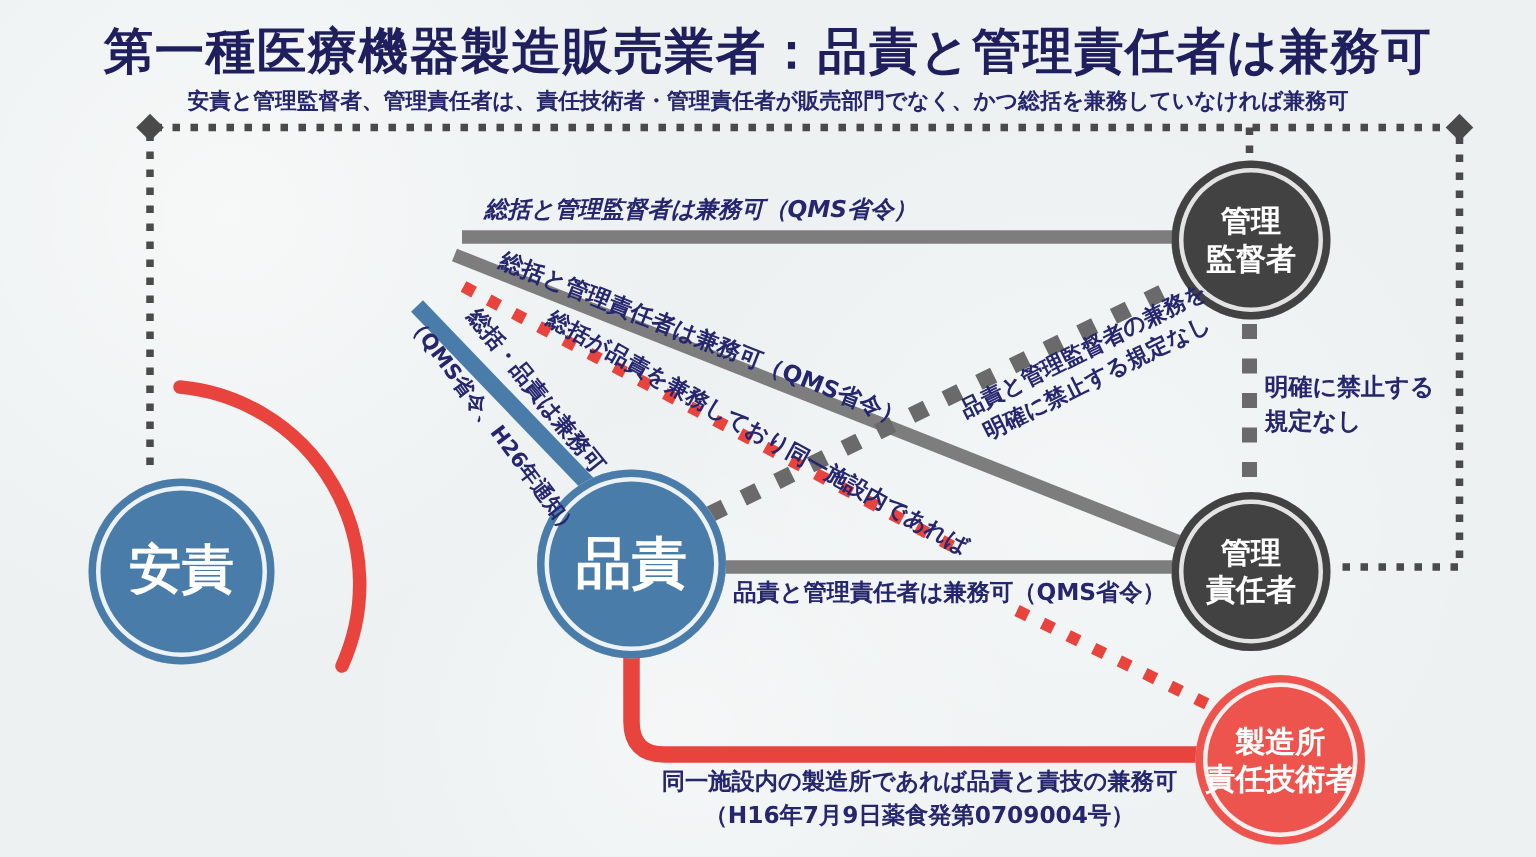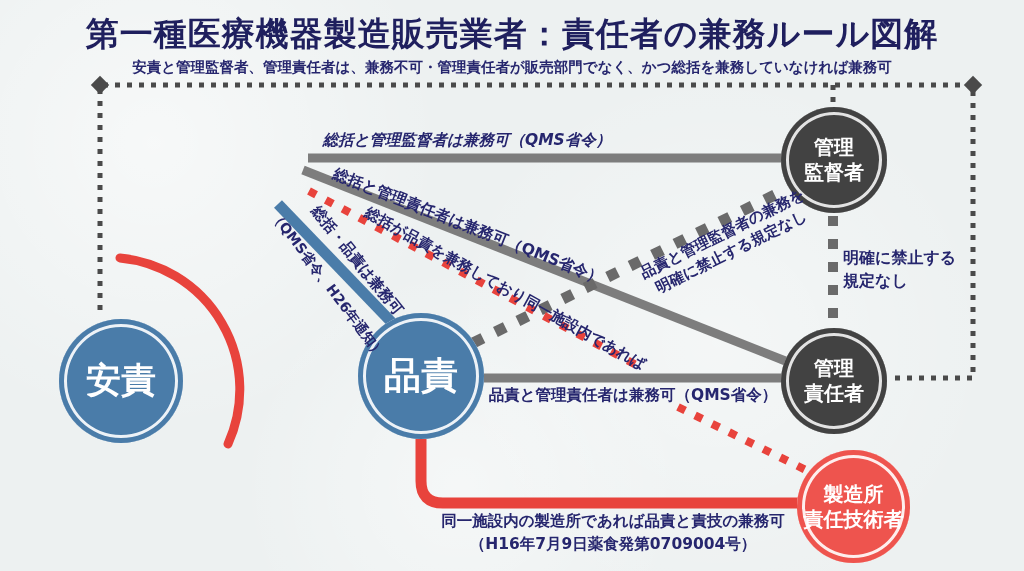--- a/index.html
+++ b/index.html
@@ -56,22 +56,22 @@
   }
   .lbl.left{transform:none;text-align:left;}
   .note{position:absolute;transform:translate(-50%,-50%);color:var(--note-red);
     font-weight:bold;font-size:16.5px;white-space:nowrap;}
 </style>
 </head>
 <body>
 
 <div class="stage">
 
-  <div class="title">第一種医療機器製造販売業者：責任者の兼務ルール図解</div>
-  <div class="subtitle">安責と管理監督者、管理責任者は、兼務不可・管理責任者が販売部門でなく、かつ総括を兼務していなければ兼務可</div>
+  <div class="title">第一種医療機器製造販売業者：品責と管理責任者は兼務可</div>
+  <div class="subtitle">安責と管理監督者、管理責任者は、責任技術者・管理責任者が販売部門でなく、かつ総括を兼務していなければ兼務可</div>
 
   <svg class="wires" viewBox="0 0 1024 571">
 
     <path class="l-border" d="M 100,310 L 100,85 L 973,85 L 973,378 L 890,378"></path>
     <path class="l-border" d="M 833,85 L 833,108"></path>
     <rect class="corner" x="-6.5" y="-6.5" width="13" height="13" transform="translate(100,85) rotate(45)"></rect>
     <rect class="corner" x="-6.5" y="-6.5" width="13" height="13" transform="translate(973,85) rotate(45)"></rect>
 
     <path class="l-gray" d="M 308,158 L 788,158"></path>
 

